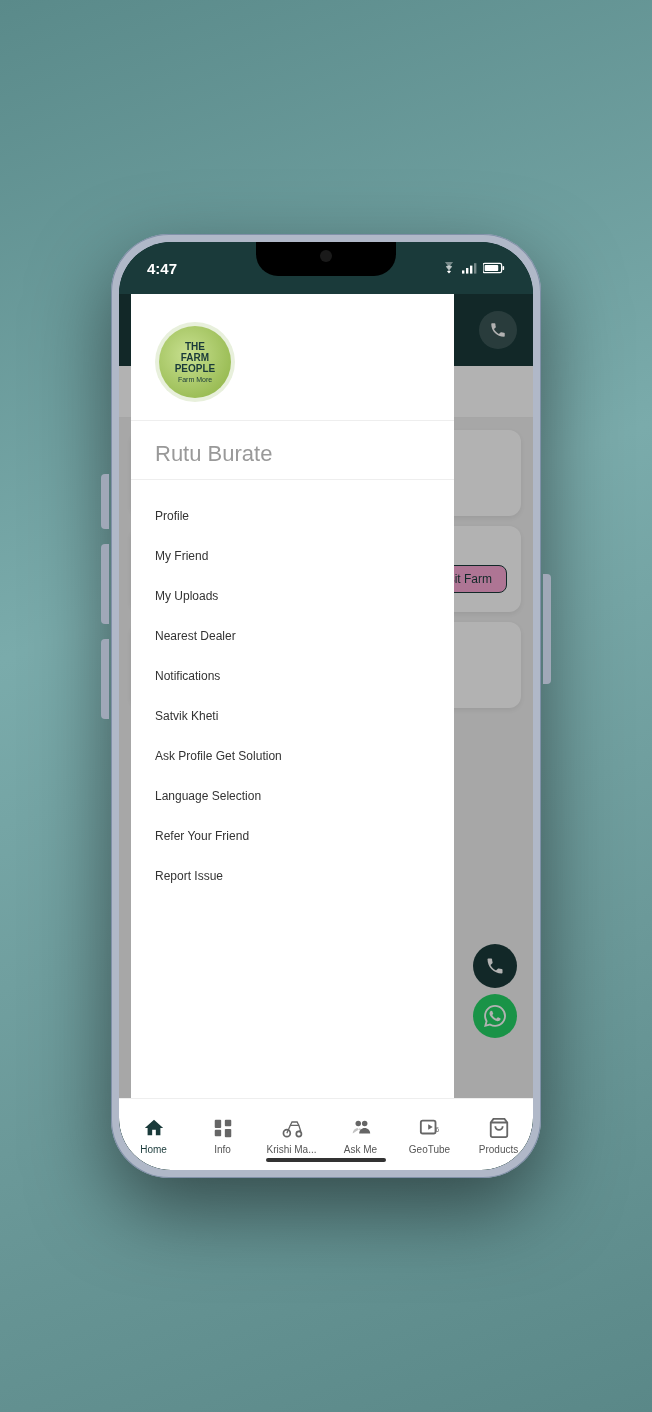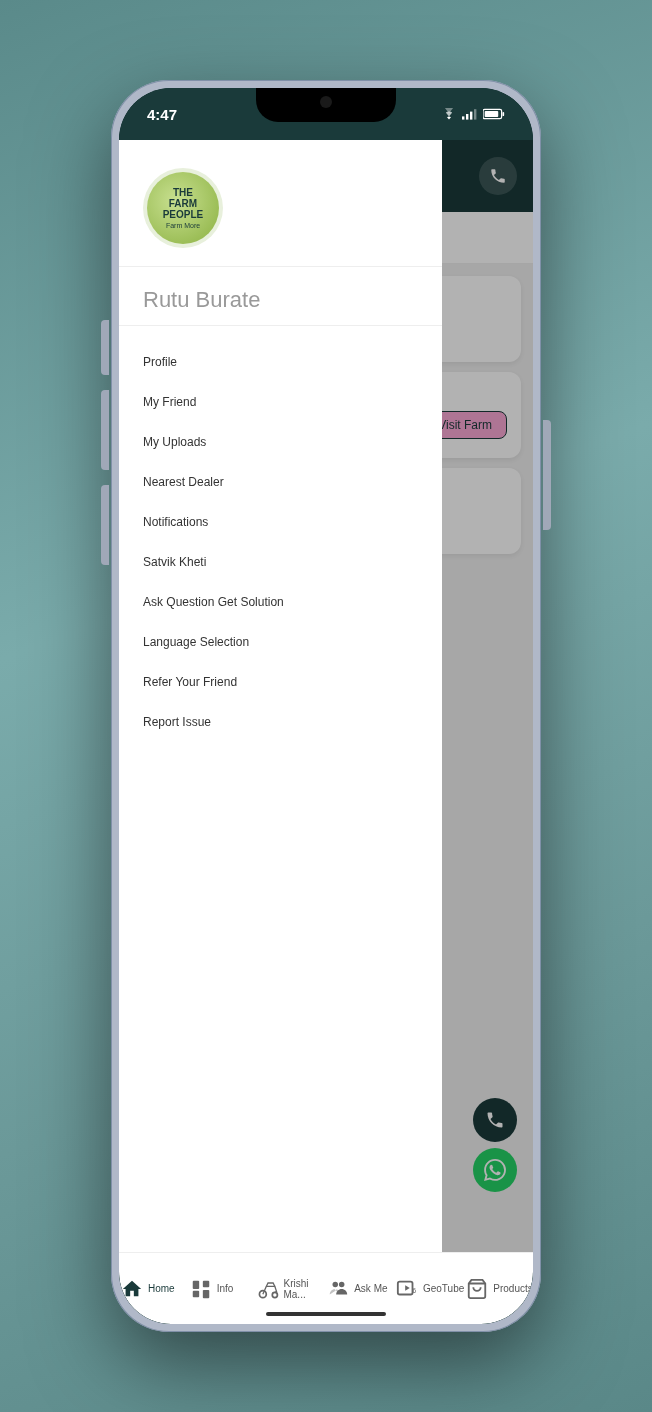--- a/index.html
+++ b/index.html
@@ -9,21 +9,21 @@
       background: linear-gradient(160deg, #5a8a8a 0%, #7aabab 40%, #6b9999 70%, #5a8888 100%);
       display: flex;
       align-items: center;
       justify-content: center;
       font-family: -apple-system, BlinkMacSystemFont, 'Segoe UI', sans-serif;
       overflow: hidden;
     }
 
     .phone-outer {
       width: 430px;
-      height: 1252px;
+      height: 944px;
       background: #b0b8c8;
       border-radius: 58px;
       padding: 8px;
       box-shadow: 0 30px 80px rgba(0,0,0,0.5), inset 0 0 0 1px #8090a8;
       position: relative;
     }
 
     .phone-inner {
       width: 100%;
       height: 100%;
@@ -287,21 +287,21 @@
       position: absolute;
       top: 0; left: 0; right: 0; bottom: 0;
       background: rgba(0,0,0,0.3);
       z-index: 20;
     }
 
     
     .drawer {
       position: absolute;
       top: 0;
-      left: 0;
+      left: 12px;
       width: 78%;
       height: 100%;
       background: #fff;
       z-index: 30;
       display: flex;
       flex-direction: column;
       overflow-y: auto;
     }
 
     .drawer-logo-area {
@@ -405,21 +405,21 @@
       border-top: 1px solid #eee;
       display: flex;
       align-items: center;
       justify-content: space-around;
       position: relative;
       z-index: 40;
     }
 
     .nav-item {
       display: flex;
-      flex-direction: row;
+      flex-direction: column;
       align-items: center;
       gap: 3px;
       cursor: pointer;
       flex: 1;
     }
 
     .nav-icon {
       width: 26px;
       height: 26px;
       display: flex;
@@ -609,21 +609,21 @@
             <div class="menu-item">
               <span>Notifications</span>
             </div>
 
             <div class="menu-item">
               <span>Satvik Kheti</span>
             </div>
 
 
             <div class="menu-item">
-              <span>Ask Question Get Solution</span>
+              <span>Ask Profile Get Solution</span>
             </div>
 
             <div class="menu-item">
               <span>Language Selection</span>
             </div>
 
             <div class="menu-item">
               <span>Refer Your Friend</span>
             </div>
 

